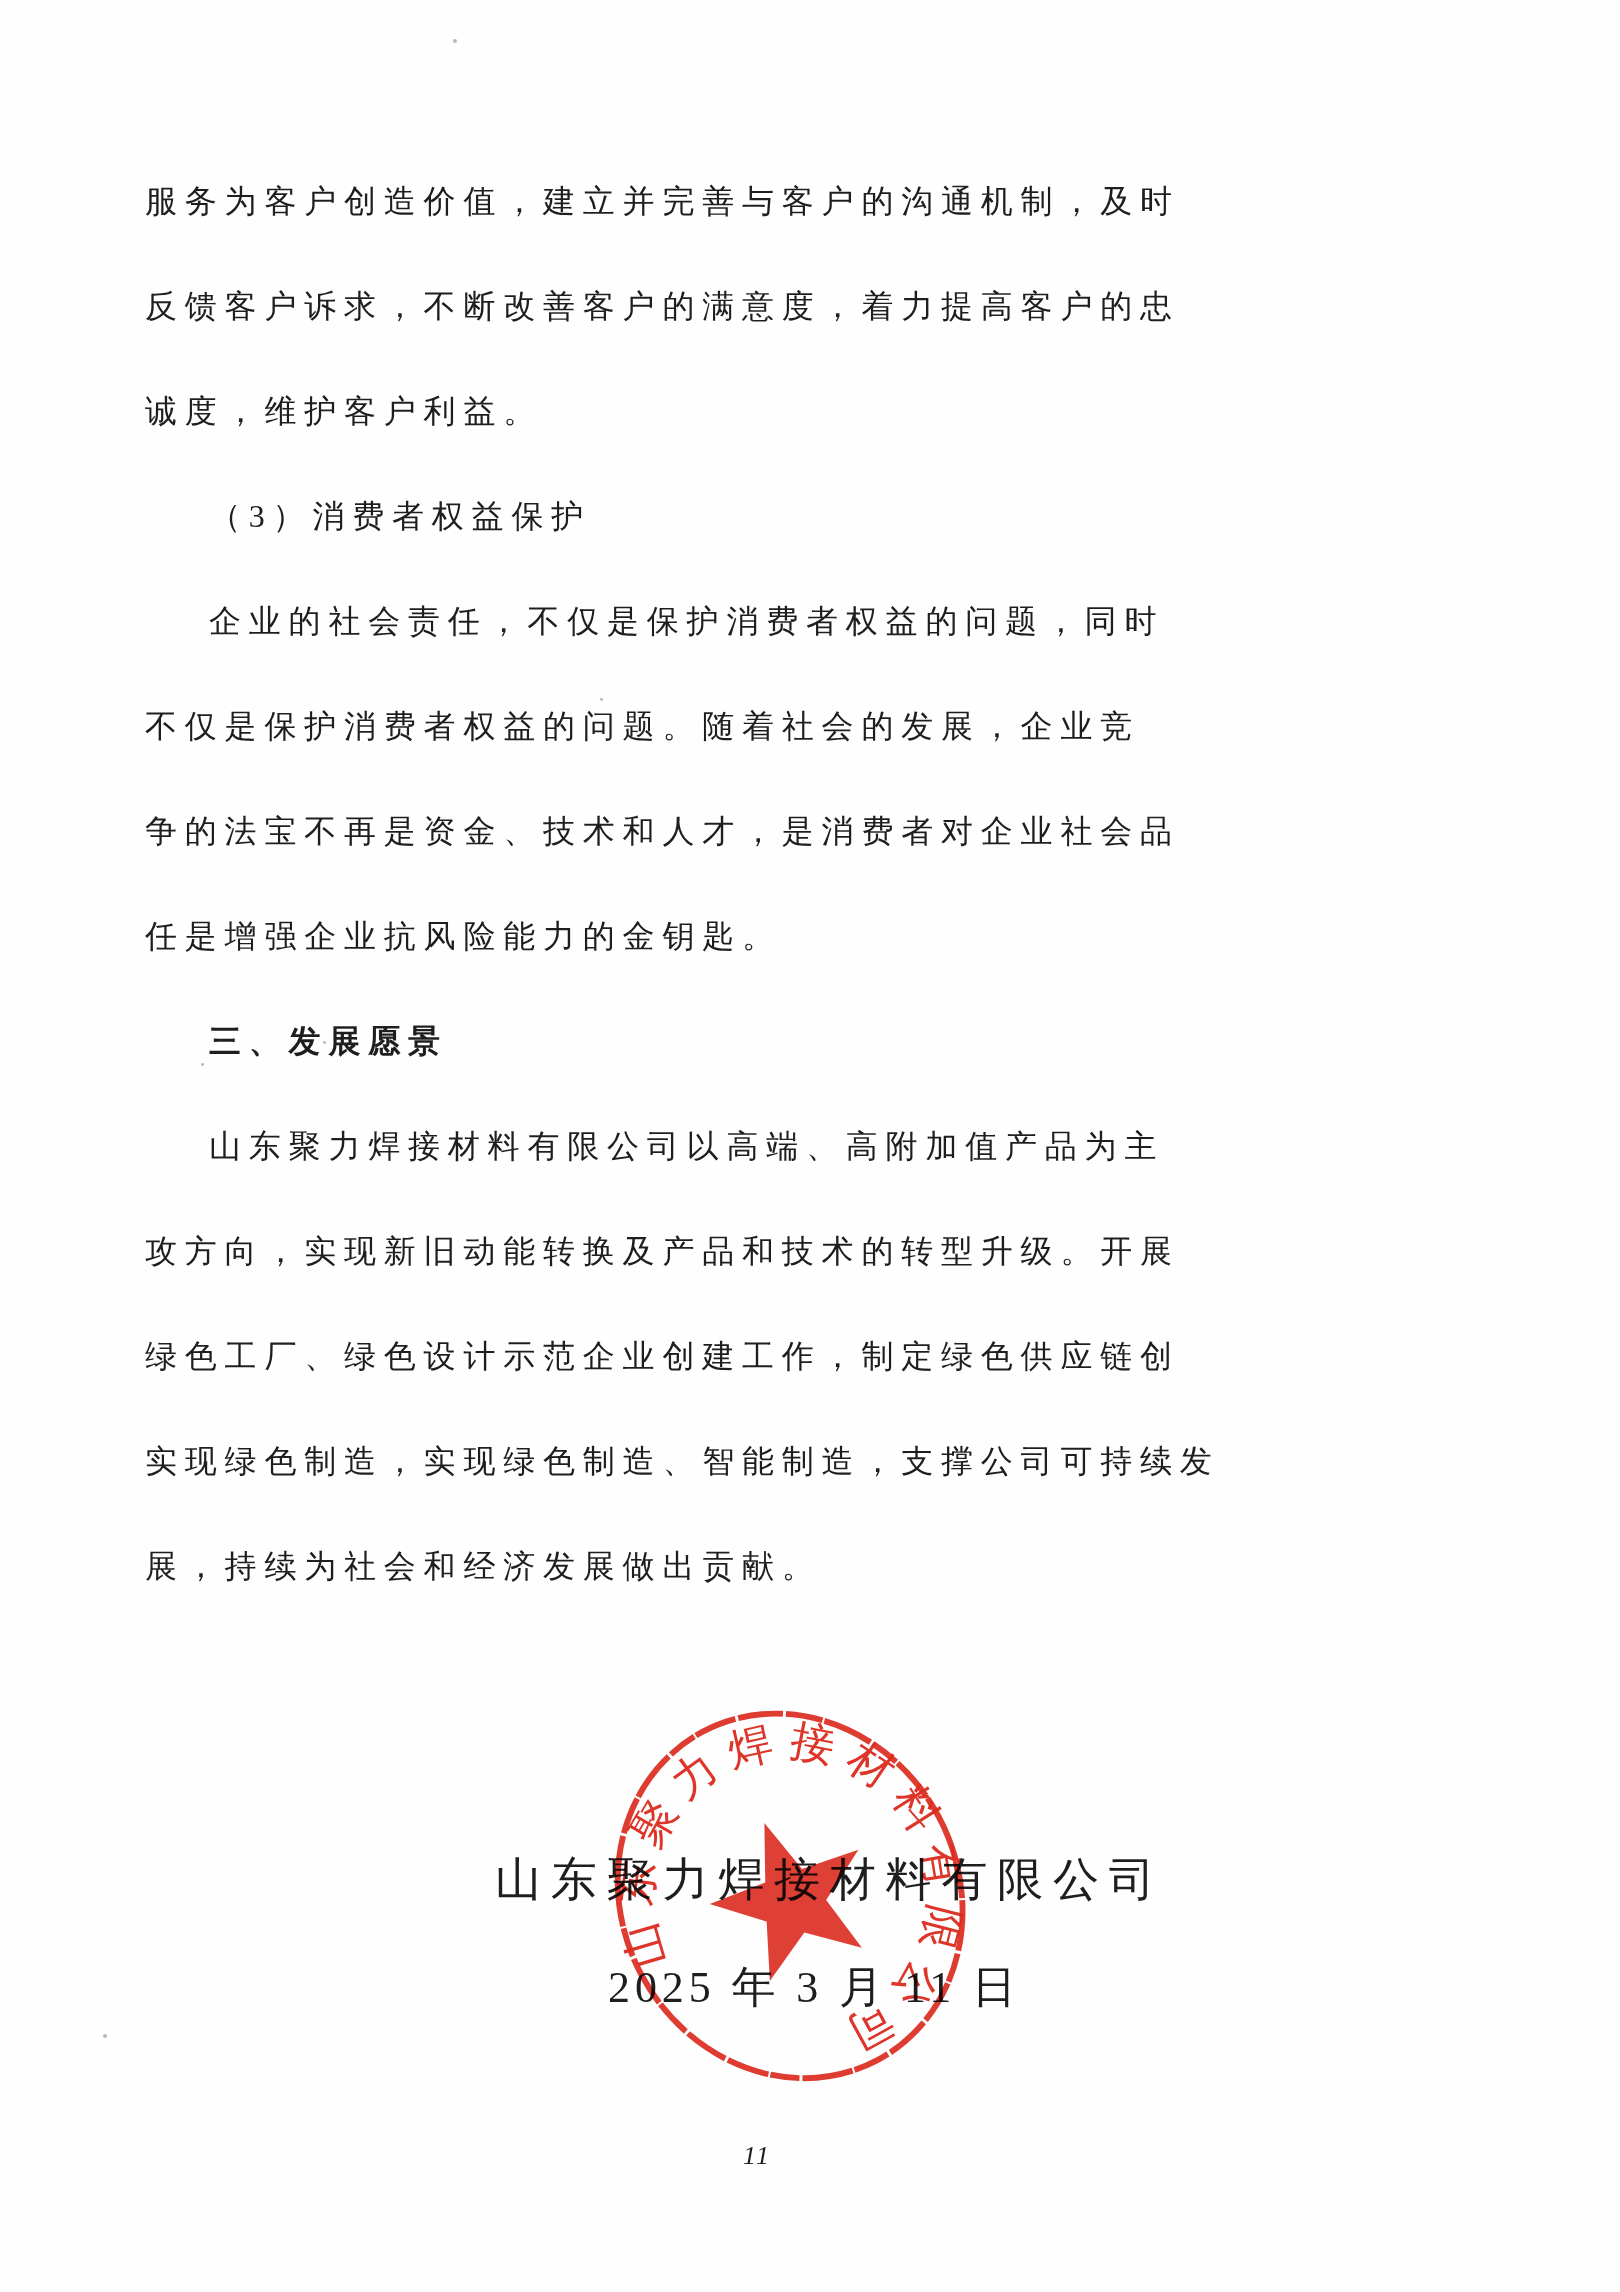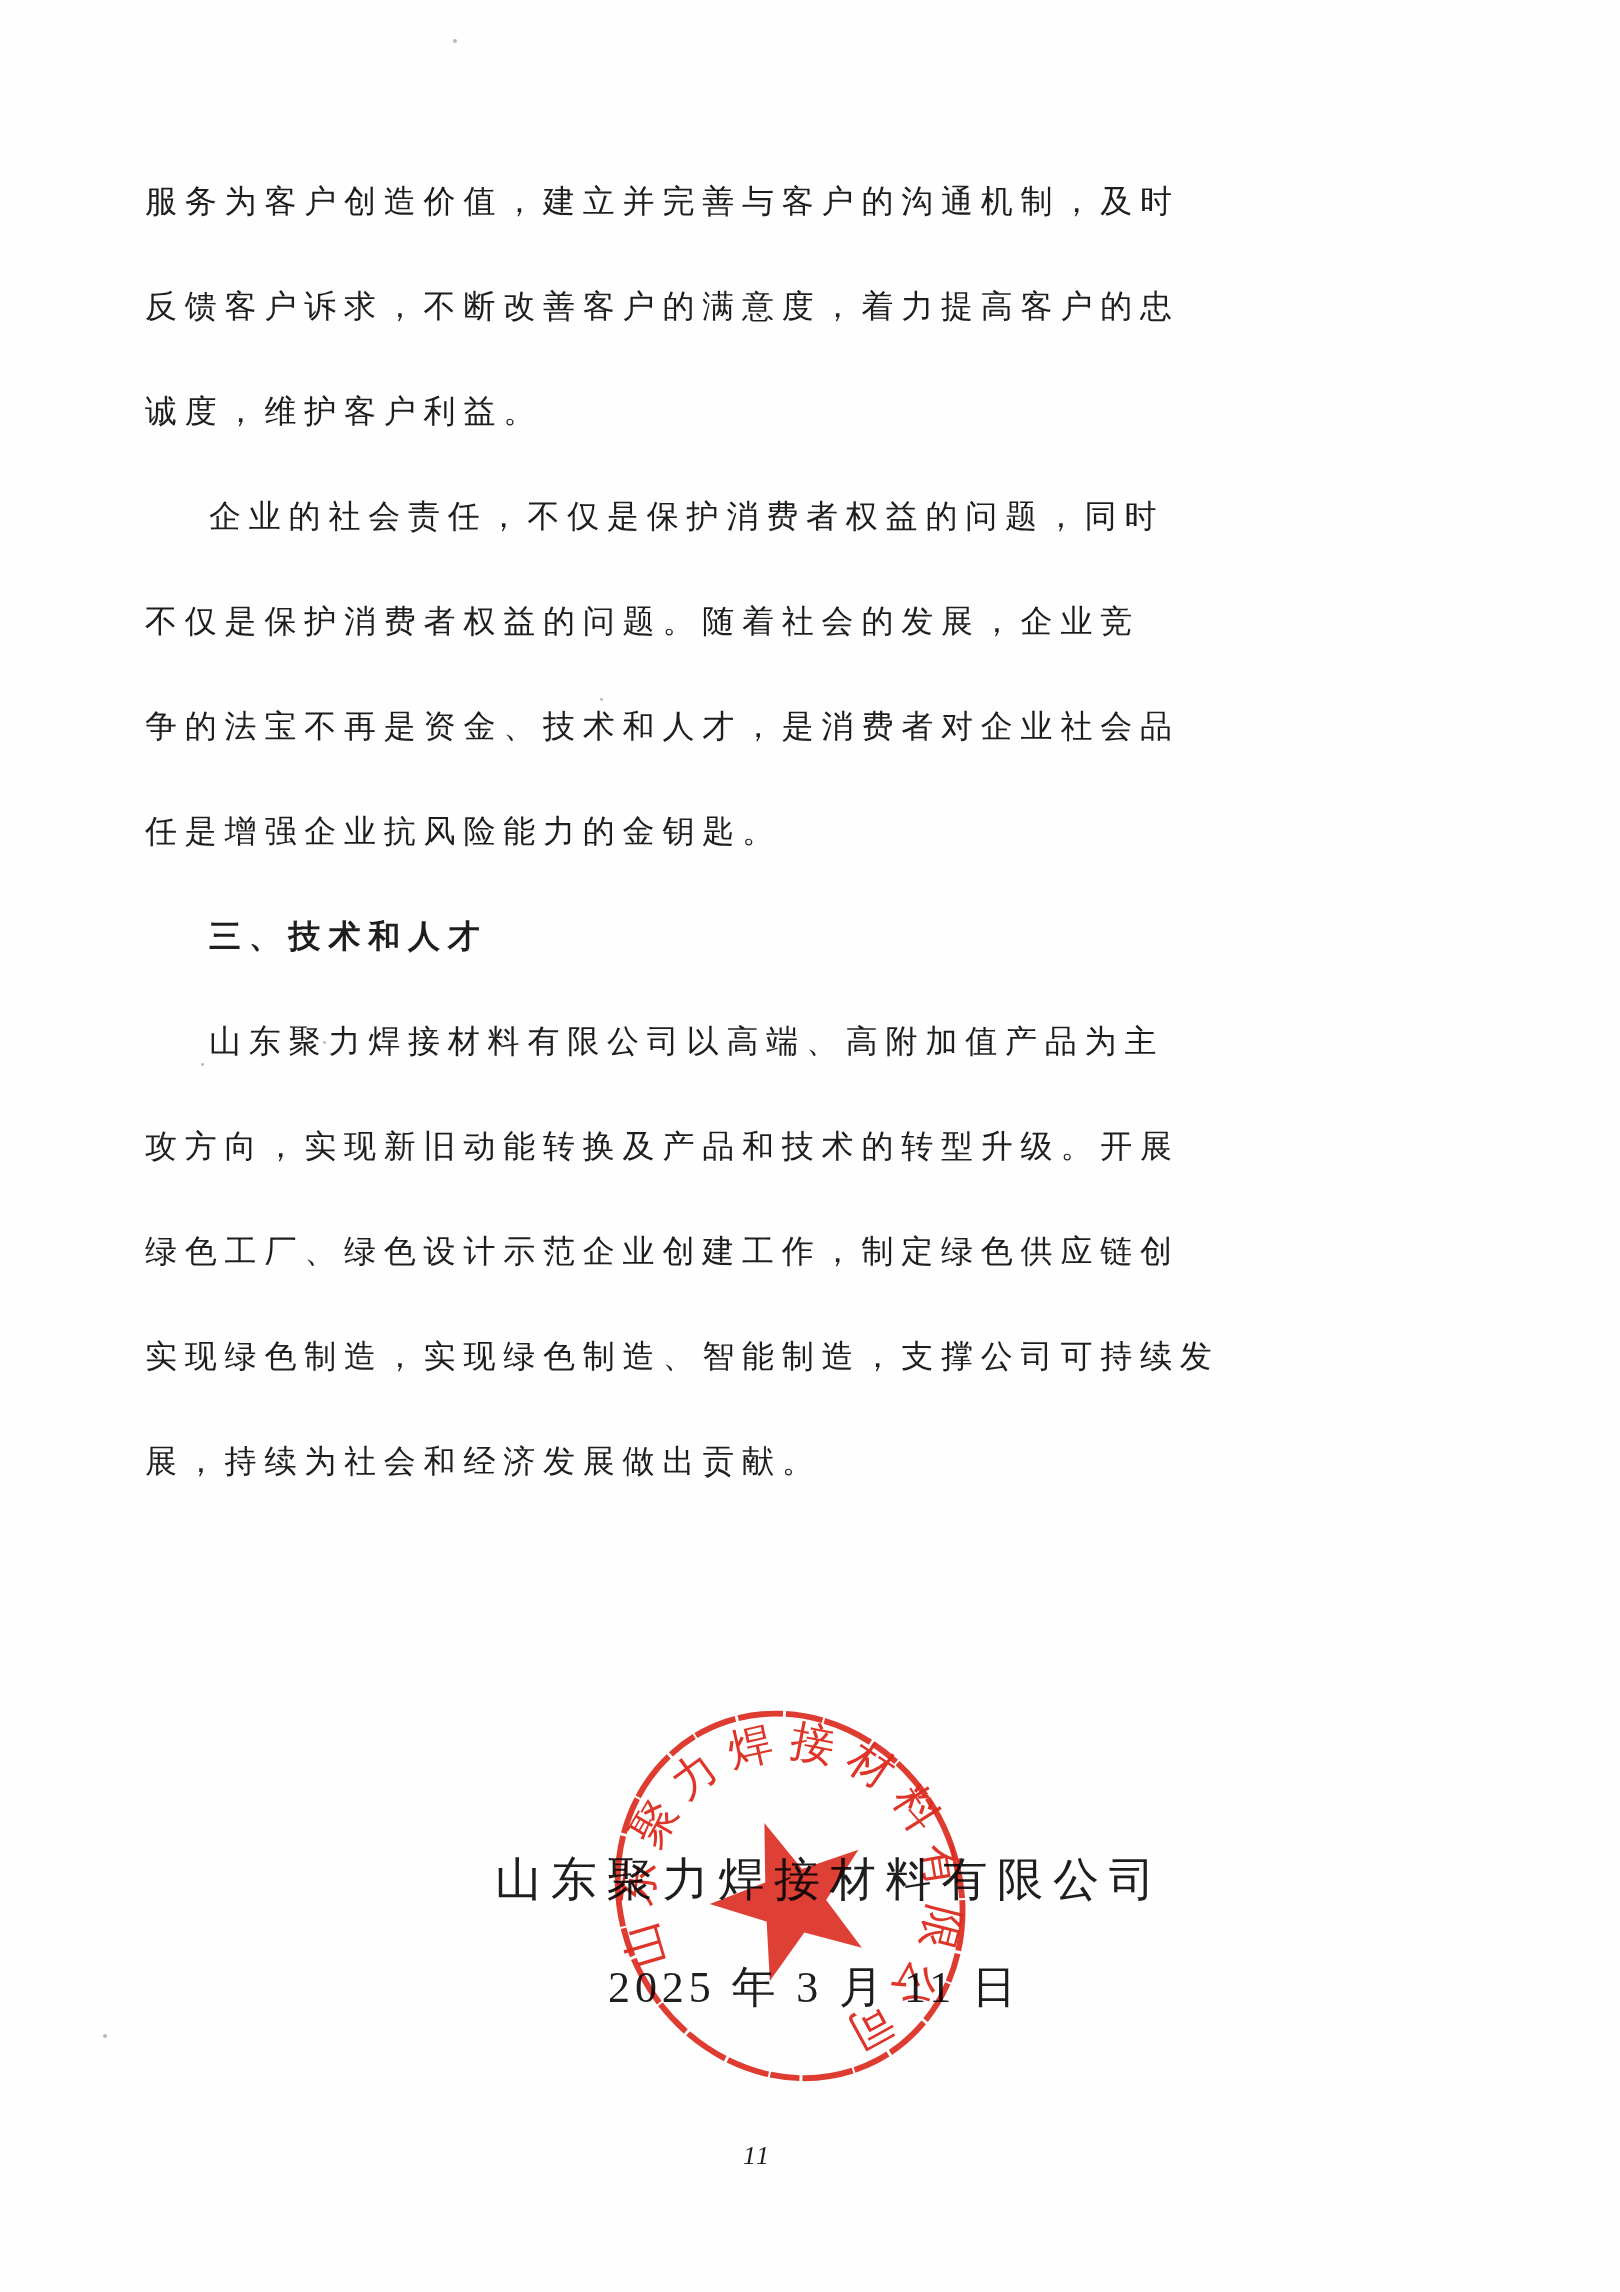--- a/index.html
+++ b/index.html
@@ -62,27 +62,28 @@
   <div class="speck" style="left:323px;top:1041px;width:2.9px;height:2.9px;"></div>
   <div class="speck" style="left:201px;top:1063px;width:2.9px;height:2.9px;"></div>
   <div class="speck" style="left:600px;top:698px;width:2.9px;height:2.9px;"></div>
   <div class="speck" style="left:103px;top:2034px;width:3.9px;height:3.9px;"></div>
 
   <div class="textblock">
     <div class="line">服务为客户创造价值，建立并完善与客户的沟通机制，及时</div>
     <div class="line">反馈客户诉求，不断改善客户的满意度，着力提高客户的忠</div>
     <div class="line">诚度，维护客户利益。</div>
 
+    <div class="line indent">（3）消费者权益保护</div>
 
     <div class="line indent">企业的社会责任，不仅是保护消费者权益的问题，同时</div>
     <div class="line">不仅是保护消费者权益的问题。随着社会的发展，企业竞</div>
     <div class="line">争的法宝不再是资金、技术和人才，是消费者对企业社会品</div>
     <div class="line">任是增强企业抗风险能力的金钥匙。</div>
 
-    <div class="line indent bold">三、技术和人才</div>
+    <div class="line indent bold">三、发展愿景</div>
 
     <div class="line indent">山东聚力焊接材料有限公司以高端、高附加值产品为主</div>
     <div class="line">攻方向，实现新旧动能转换及产品和技术的转型升级。开展</div>
     <div class="line">绿色工厂、绿色设计示范企业创建工作，制定绿色供应链创</div>
     <div class="line">实现绿色制造，实现绿色制造、智能制造，支撑公司可持续发</div>
     <div class="line">展，持续为社会和经济发展做出贡献。</div>
   </div>
 
   <div class="signature-company">山东聚力焊接材料有限公司</div>
   <div class="signature-date">2025 年 3 月 11 日</div>

